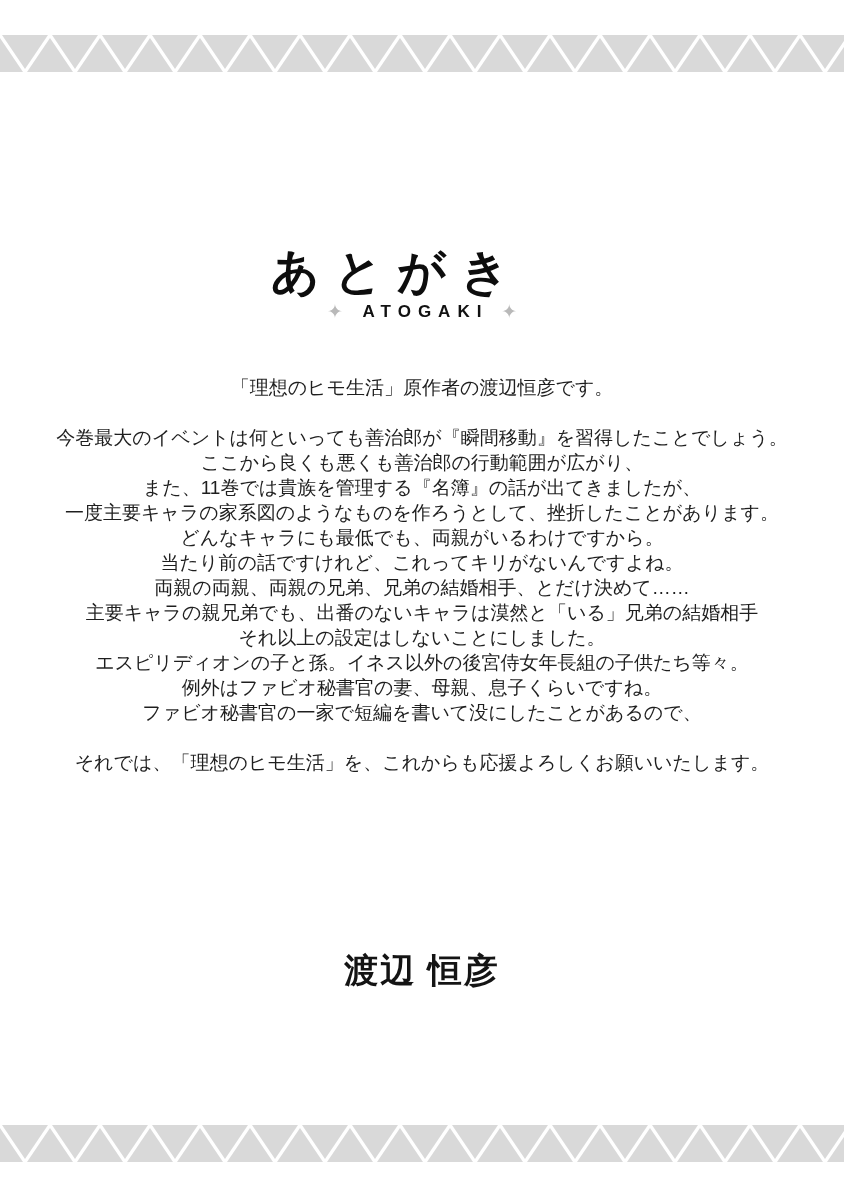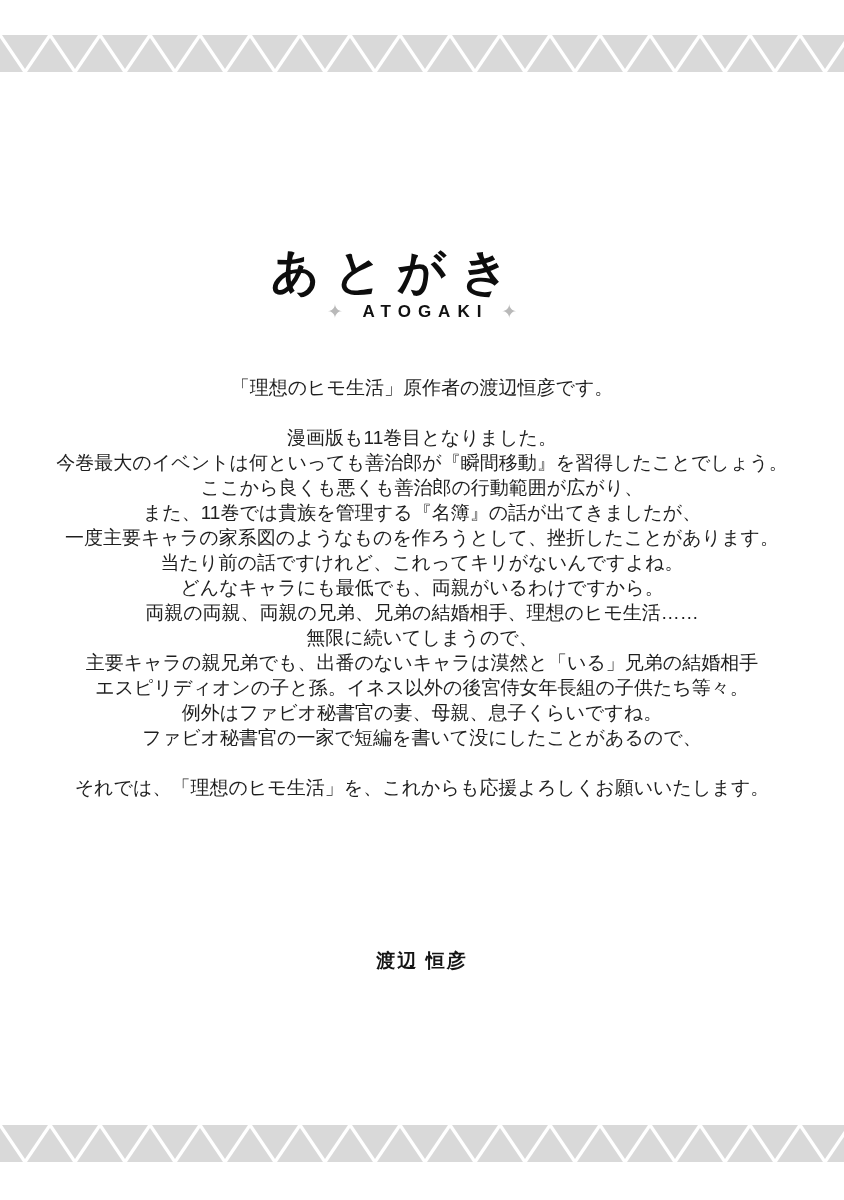--- a/index.html
+++ b/index.html
@@ -71,21 +71,21 @@
     font-size: 19px;
     color: #1e1e1e;
     white-space: nowrap;
   }
   .signature {
     position: absolute;
     top: 948px;
     left: 0;
     width: 844px;
     text-align: center;
-    font-size: 19px;
+    font-size: 34px;
     font-weight: 700;
     letter-spacing: 2px;
     color: #141414;
   }
 </style>
 </head>
 <body>
 
 <svg id="zigzag-top" class="zigzag-band" width="844" height="37" xmlns="http://www.w3.org/2000/svg">
   <defs>
@@ -101,30 +101,29 @@
 <div class="page-title">あとがき</div>
 <div class="page-subtitle">
   <span class="sparkle">✦</span>
   <span class="subtitle-text">ATOGAKI</span>
   <span class="sparkle">✦</span>
 </div>
 
 <div class="afterword-body">
   <div class="line">「理想のヒモ生活」原作者の渡辺恒彦です。</div>
   <div class="line"></div>
-  <div class="line">漫画版も11巻目となりました。</div>
   <div class="line">今巻最大のイベントは何といっても善治郎が『瞬間移動』を習得したことでしょう。</div>
   <div class="line">ここから良くも悪くも善治郎の行動範囲が広がり、</div>
   <div class="line">また、11巻では貴族を管理する『名簿』の話が出てきましたが、</div>
   <div class="line">一度主要キャラの家系図のようなものを作ろうとして、挫折したことがあります。</div>
+  <div class="line">どんなキャラにも最低でも、両親がいるわけですから。</div>
   <div class="line">当たり前の話ですけれど、これってキリがないんですよね。</div>
-  <div class="line">どんなキャラにも最低でも、両親がいるわけですから。</div>
-  <div class="line">両親の両親、両親の兄弟、兄弟の結婚相手、理想のヒモ生活……</div>
-  <div class="line">無限に続いてしまうので、</div>
+  <div class="line">両親の両親、両親の兄弟、兄弟の結婚相手、とだけ決めて……</div>
   <div class="line">主要キャラの親兄弟でも、出番のないキャラは漠然と「いる」兄弟の結婚相手</div>
+  <div class="line">それ以上の設定はしないことにしました。</div>
   <div class="line">エスピリディオンの子と孫。イネス以外の後宮侍女年長組の子供たち等々。</div>
   <div class="line">例外はファビオ秘書官の妻、母親、息子くらいですね。</div>
   <div class="line">ファビオ秘書官の一家で短編を書いて没にしたことがあるので、</div>
   <div class="line"></div>
   <div class="line">それでは、「理想のヒモ生活」を、これからも応援よろしくお願いいたします。</div>
 </div>
 
 <div class="signature">渡辺 恒彦</div>
 
 <svg id="zigzag-bottom" class="zigzag-band" width="844" height="37" xmlns="http://www.w3.org/2000/svg">

